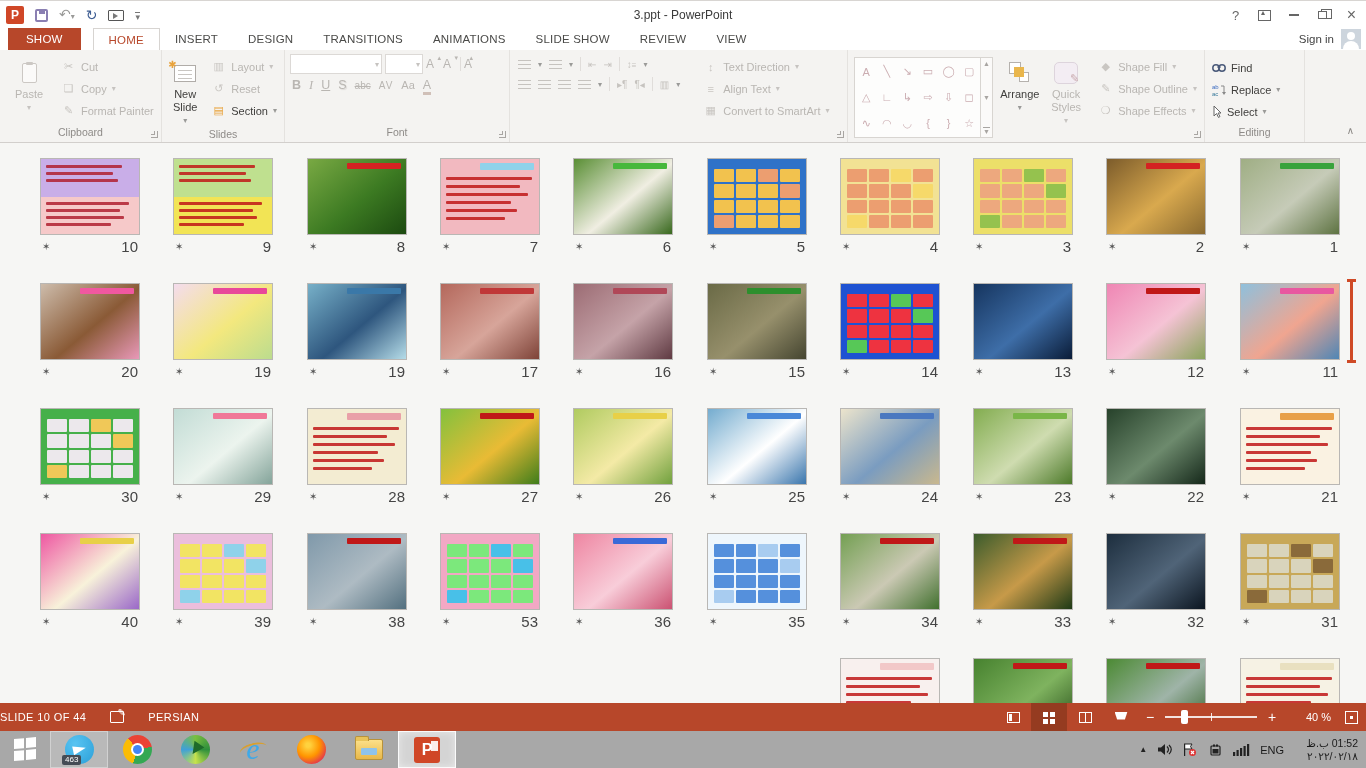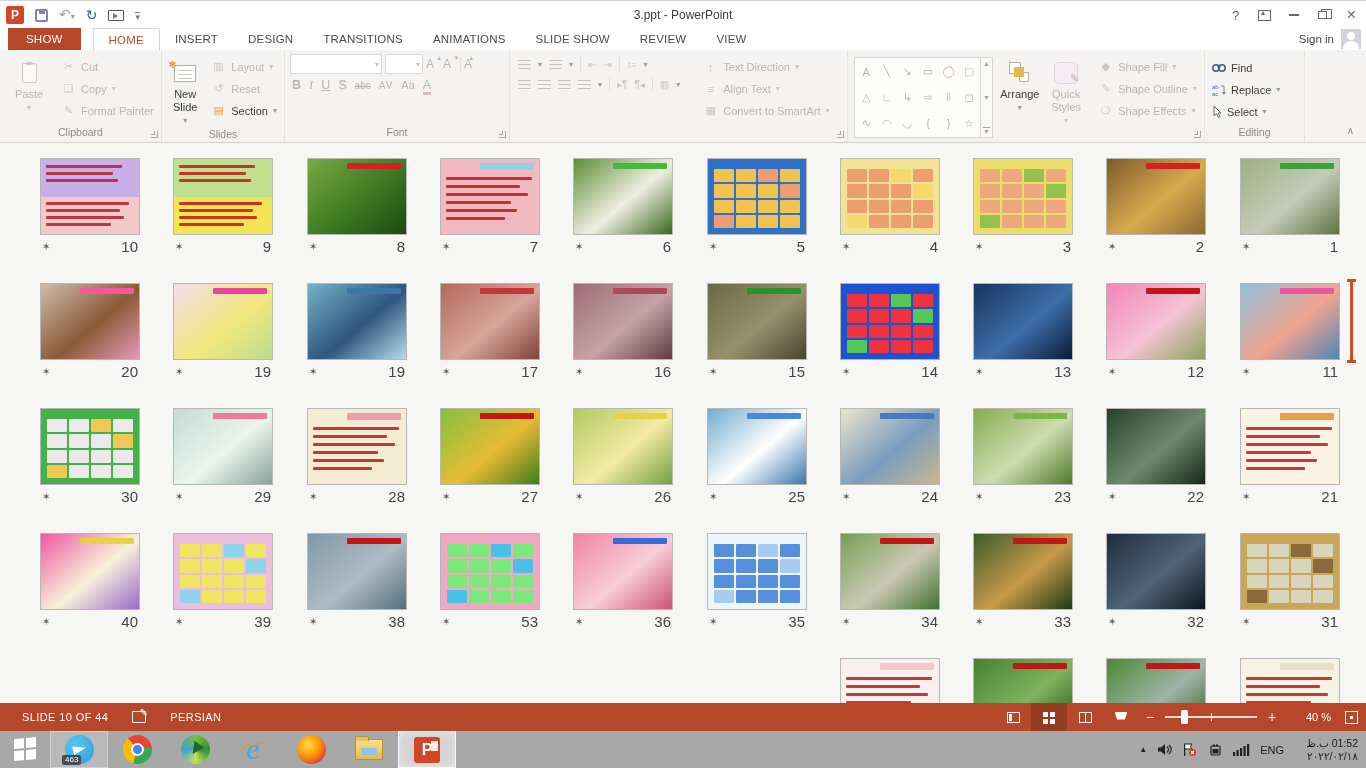--- a/index.html
+++ b/index.html
@@ -95,21 +95,21 @@
   .sth{width:100px;height:77px;border:1px solid #b9b7b4;background:#fff;position:relative;overflow:hidden;}
   .smeta{display:flex;justify-content:space-between;align-items:center;margin-top:3px;padding:0 2px;}
   .sstar{font-size:10px;color:#555;}
   .snum{font-size:15px;color:#454545;}
   .inscur{position:absolute;left:1350px;top:138px;width:3px;height:80px;background:#cf4a26;}
   .inscur::before,.inscur::after{content:"";position:absolute;left:-3px;width:9px;height:3px;background:#cf4a26;}
   .inscur::before{top:-2px;} .inscur::after{bottom:-2px;}
 
   
   .statusbar{position:absolute;top:703px;left:0;right:0;height:28px;background:#B7472A;display:flex;align-items:center;color:#fff;z-index:5;}
-  .sb-left{display:flex;align-items:center;gap:24px;padding-left:22px;font-size:11px;letter-spacing:.4px;}
+  .sb-left{display:flex;align-items:center;gap:24px;padding-left:0;font-size:11px;letter-spacing:.4px;}
   .spellic{width:14px;height:12px;border:1px solid #fff;border-radius:1px;position:relative;}
   .spellic::before{content:"✎";position:absolute;right:-3px;top:-5px;font-size:10px;color:#fff;}
   .sb-right{margin-left:auto;display:flex;align-items:center;gap:0;padding-right:8px;}
   .vbtn{width:36px;height:28px;display:flex;align-items:center;justify-content:center;}
   .vbtn.active{background:#953B20;}
   .vi{width:13px;height:11px;position:relative;display:inline-block;}
   .vi-normal{border:1px solid #fff;}
   .vi-normal::before{content:"";position:absolute;left:1px;top:1px;width:3px;height:7px;background:#fff;}
   .vi-sorter::before{content:"";position:absolute;left:0;top:0;width:5px;height:5px;background:#fff;box-shadow:7px 0 #fff,0 7px #fff,7px 7px #fff;}
   .vi-read{border:1px solid #fff;}

